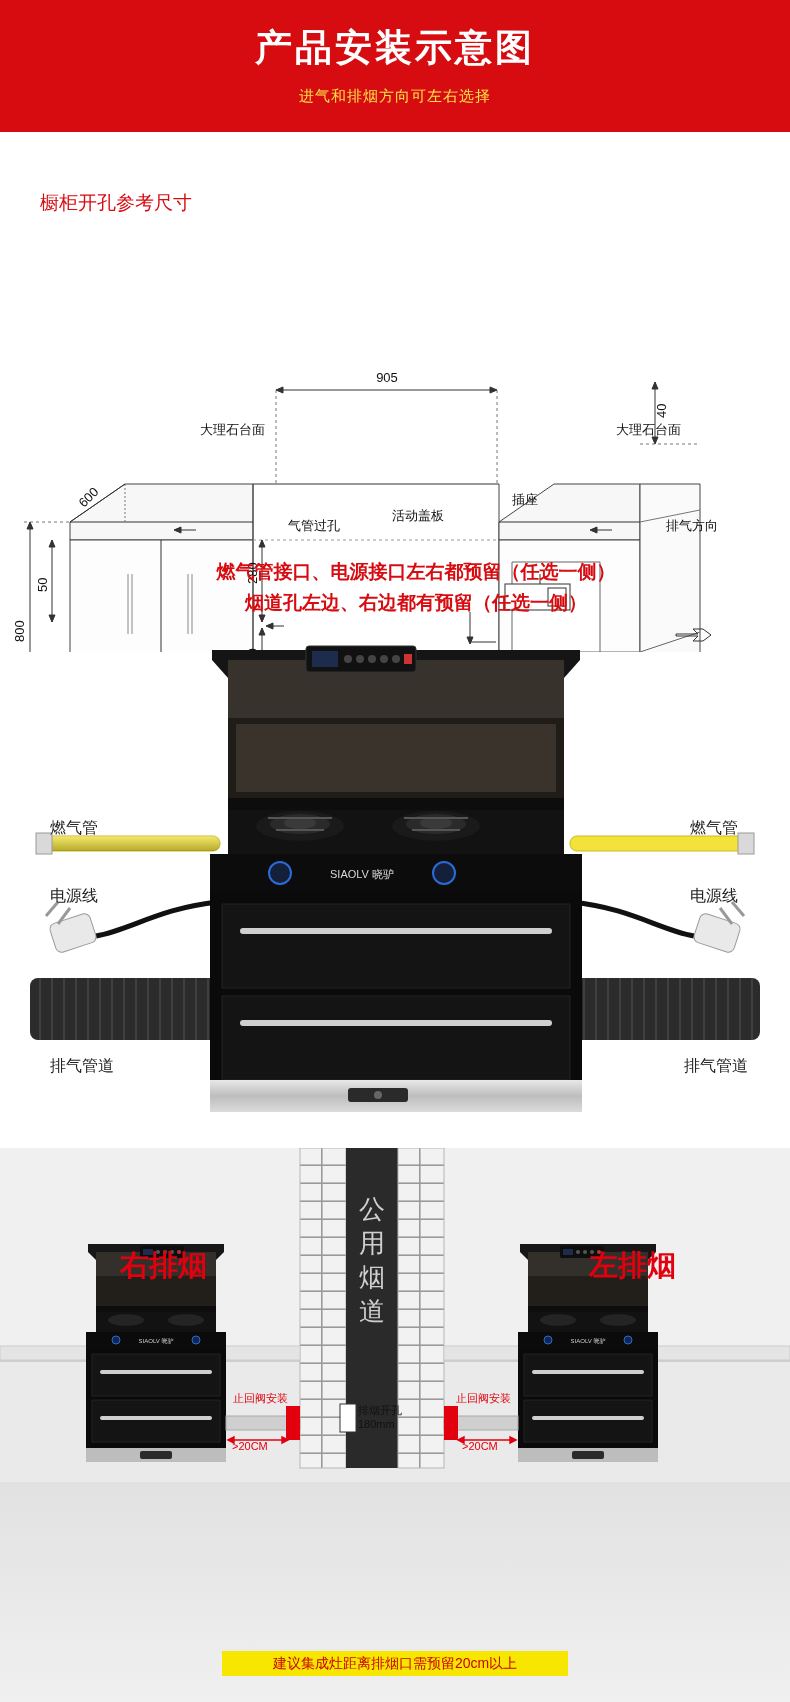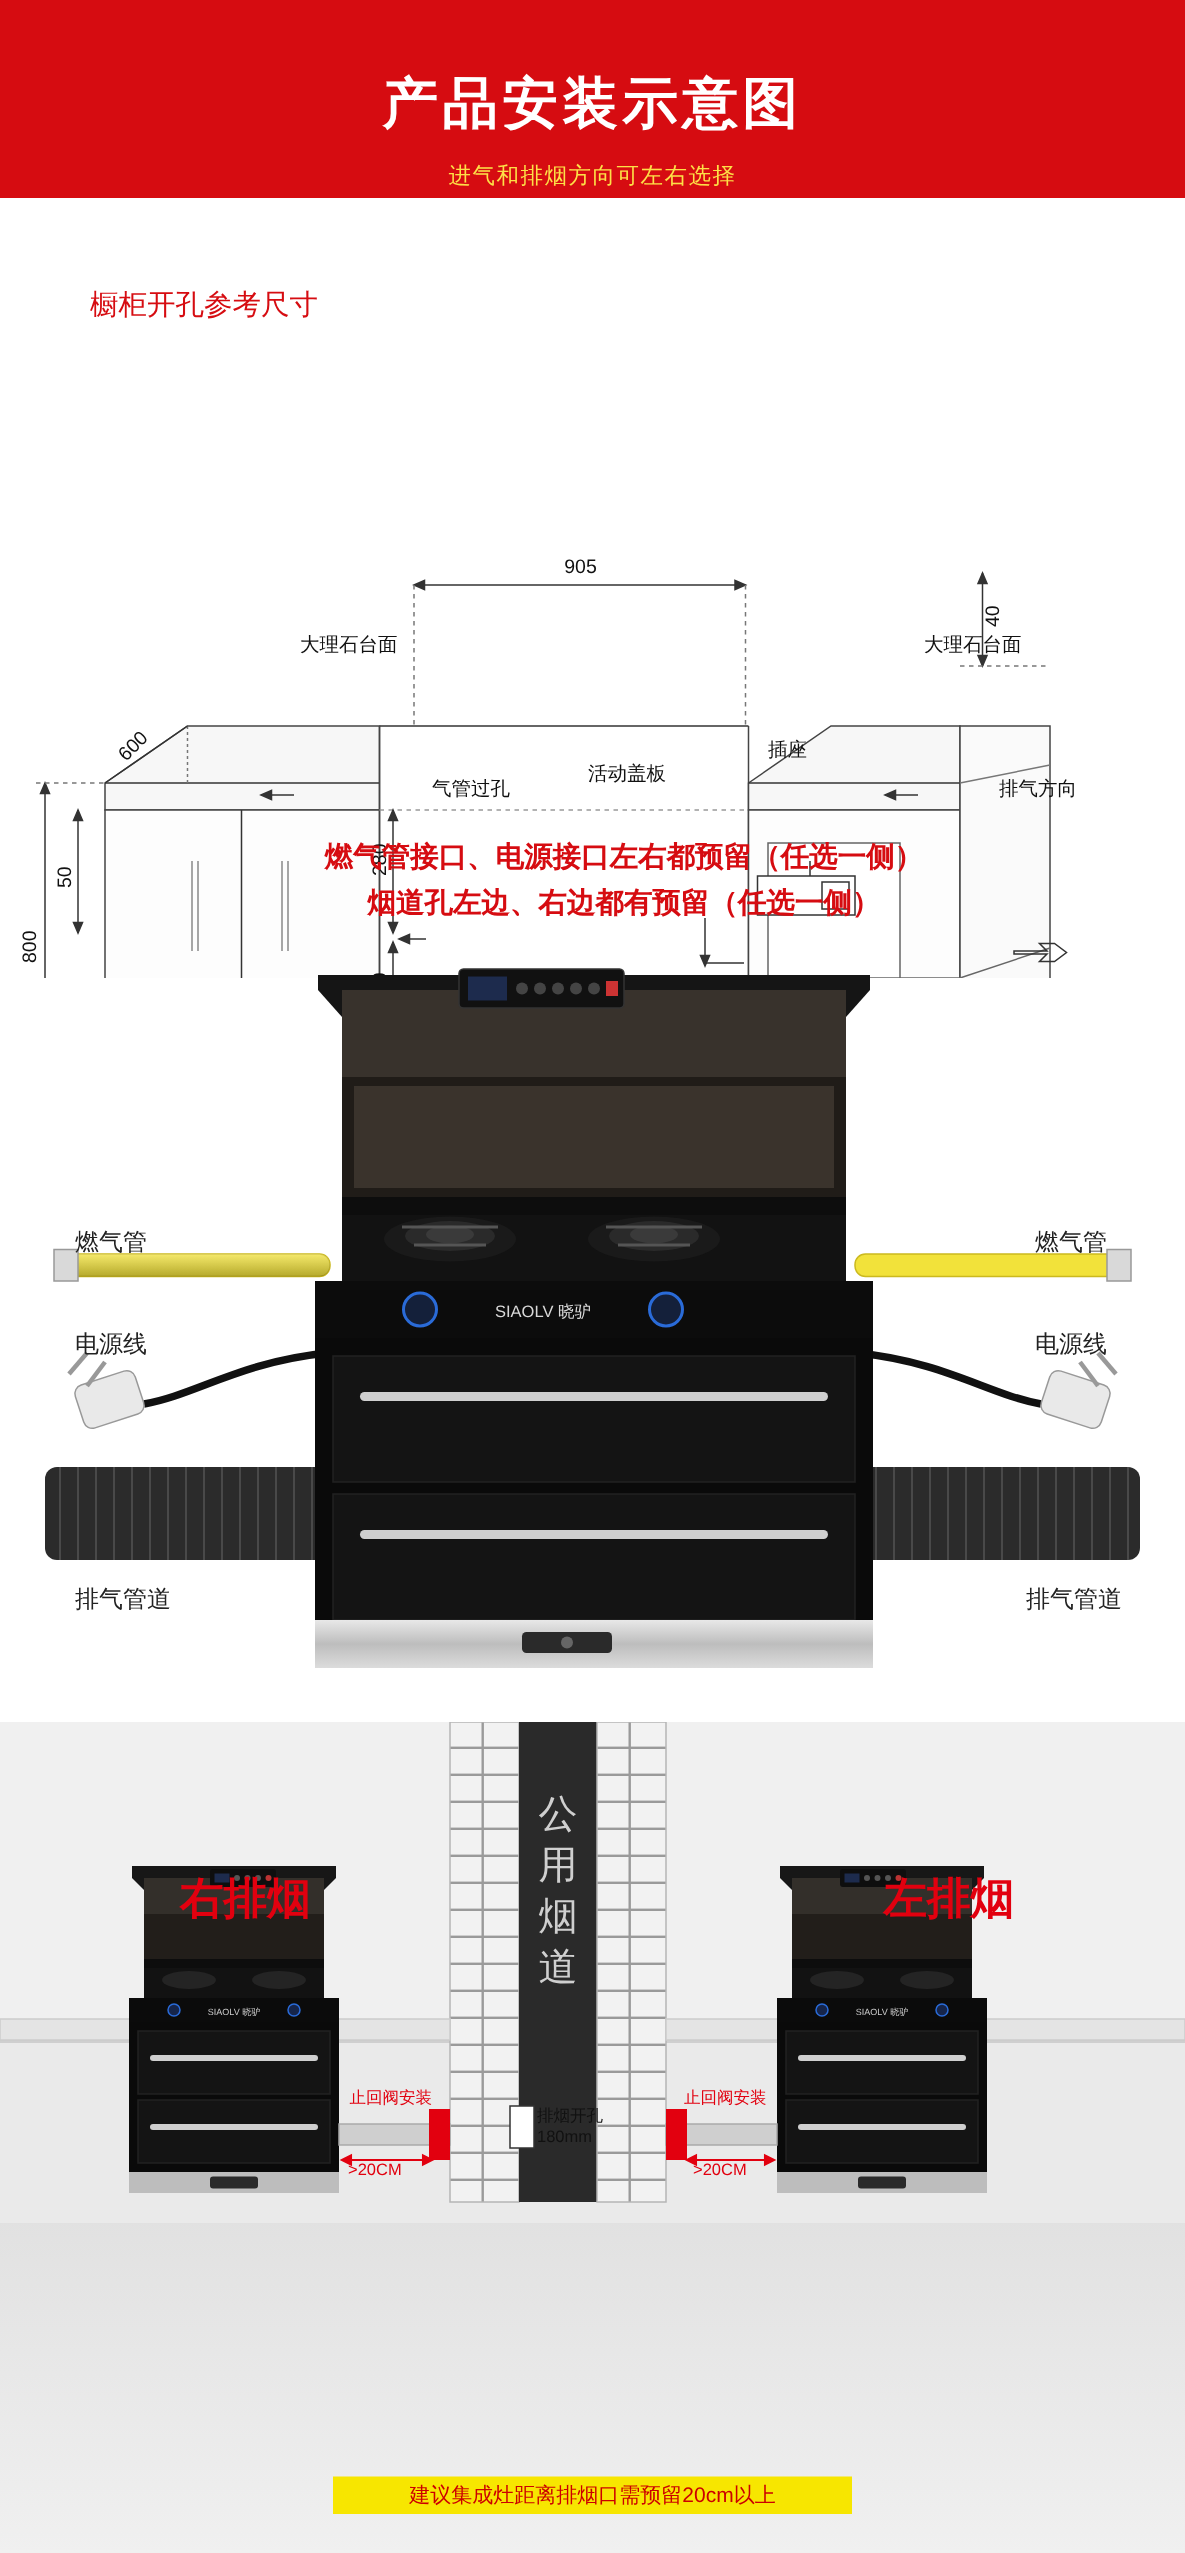--- a/index.html
+++ b/index.html
@@ -14,32 +14,32 @@
   .page { position:relative; width:790px; height:1702px; }
 
   
   .header {
     position:absolute; left:0; top:0; width:790px; height:132px;
     background:#d60c11;
     color:#fff;
     text-align:center;
   }
   .header h1 {
-    margin:0; padding-top:44px;
+    margin:0; padding-top:23px;
     font-size:37px; font-weight:bold; letter-spacing:3px;
   }
   .header .sub {
     margin-top:14px; font-size:15px; letter-spacing:1px; color:#fde047;
   }
 
   
   .sec1 { position:absolute; left:0; top:132px; width:790px; height:520px; }
   .sec1 .title {
     position:absolute; left:40px; top:58px;
-    font-size:19px; color:#d60c11; font-weight:normal;margin-left:20px;
+    font-size:19px; color:#d60c11; font-weight:normal;
   }
   .cabinet-svg { position:absolute; left:0; top:90px; }
 
   .red-note {
     position:absolute; left:0; top:556px; width:790px;
     text-align:center; color:#d60c11; font-size:19px; line-height:31px;
     font-weight:bold;
     padding-left:21px;
   }
 

